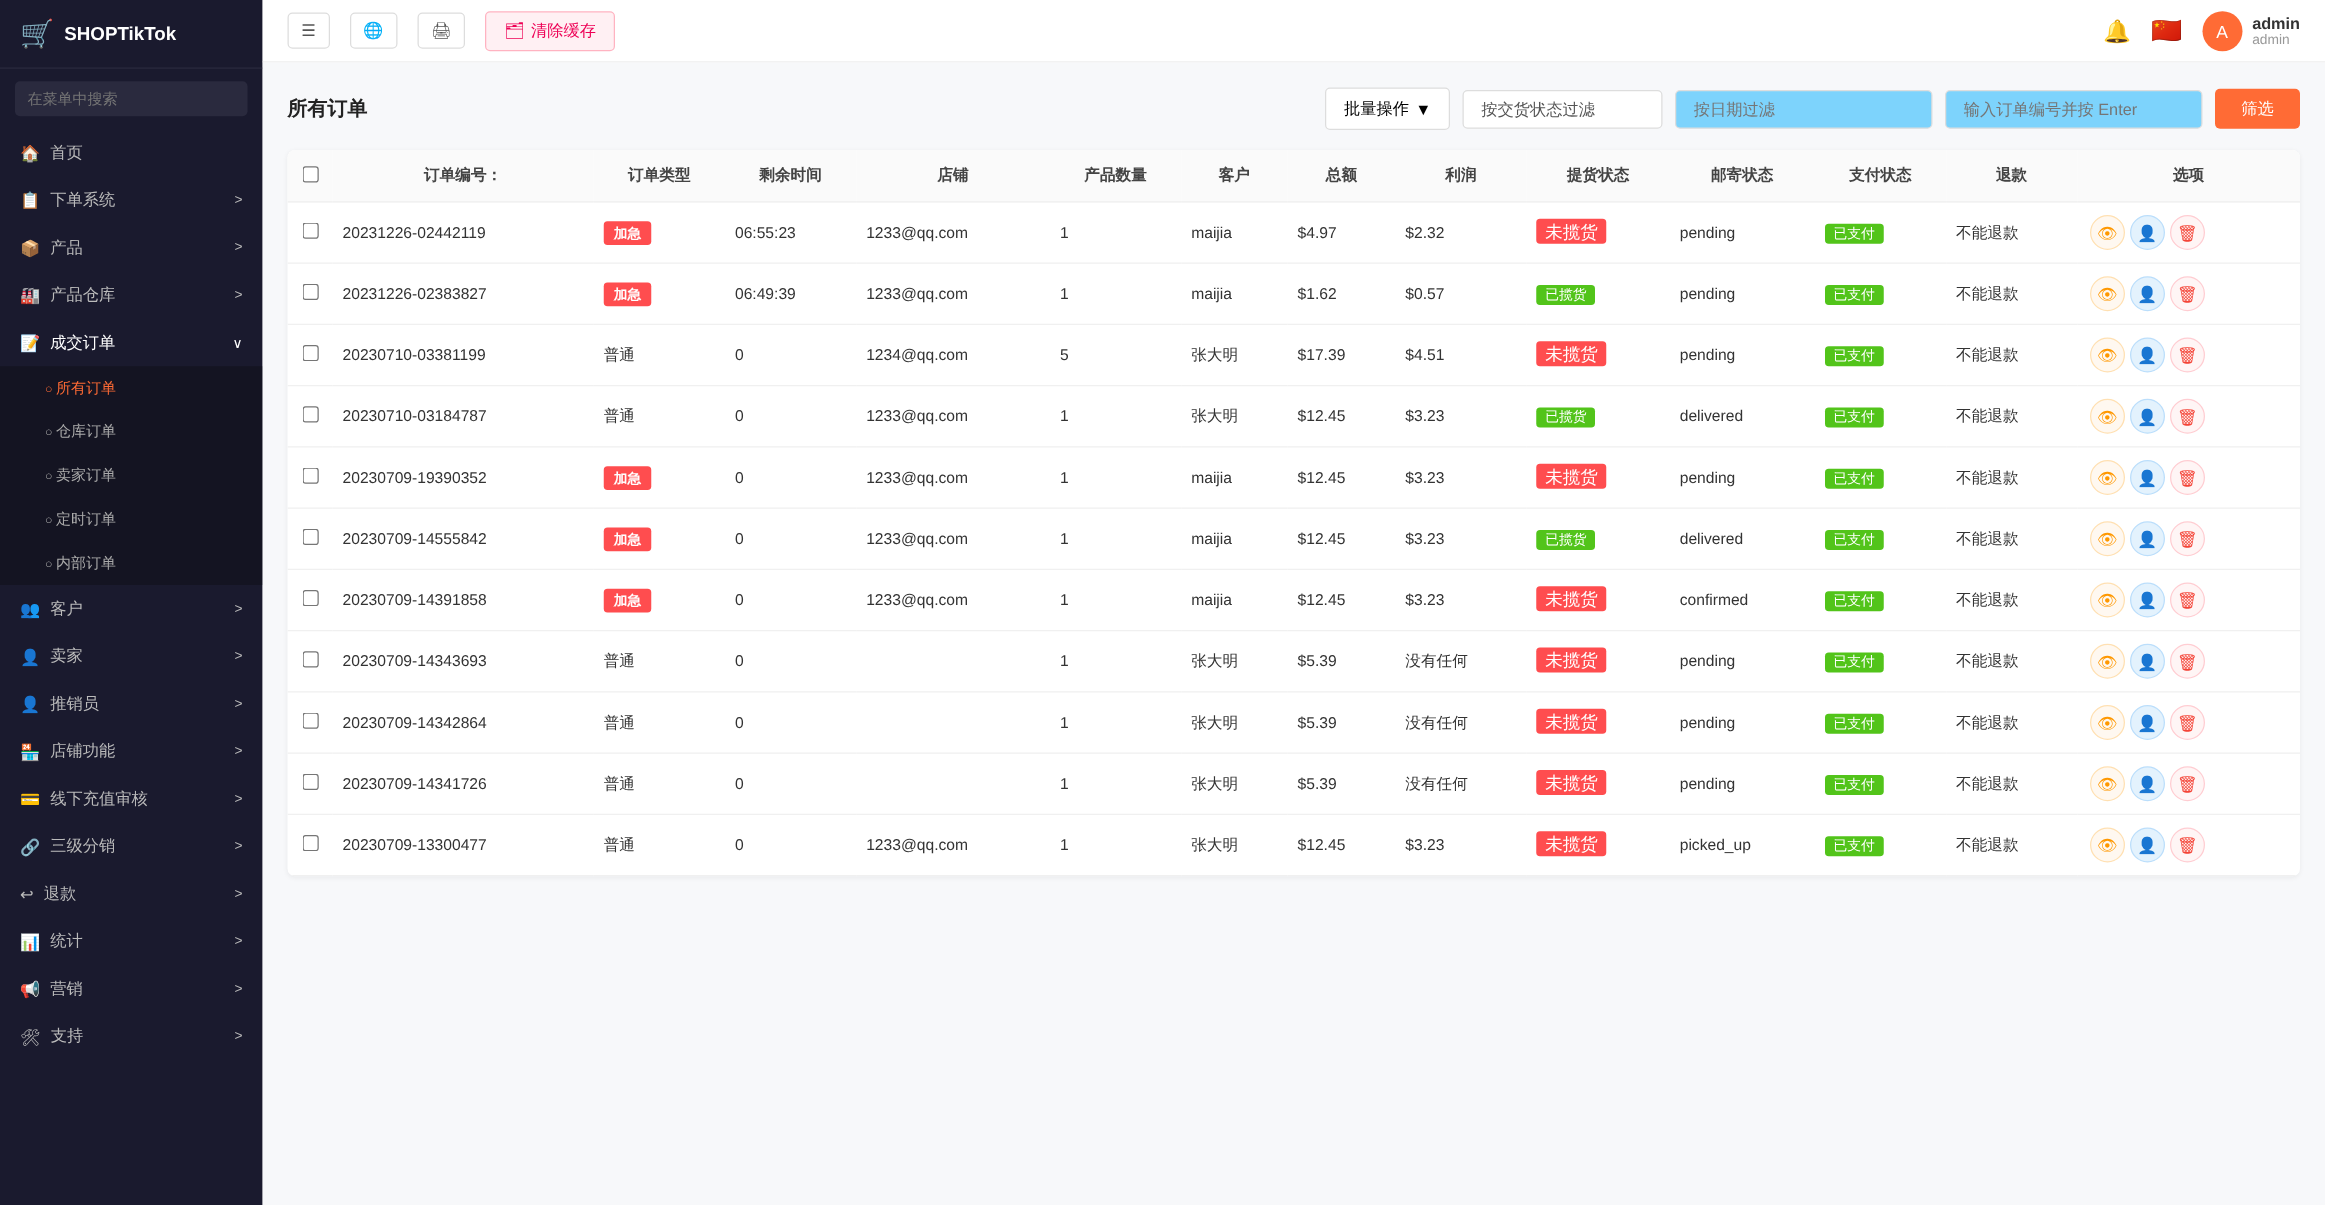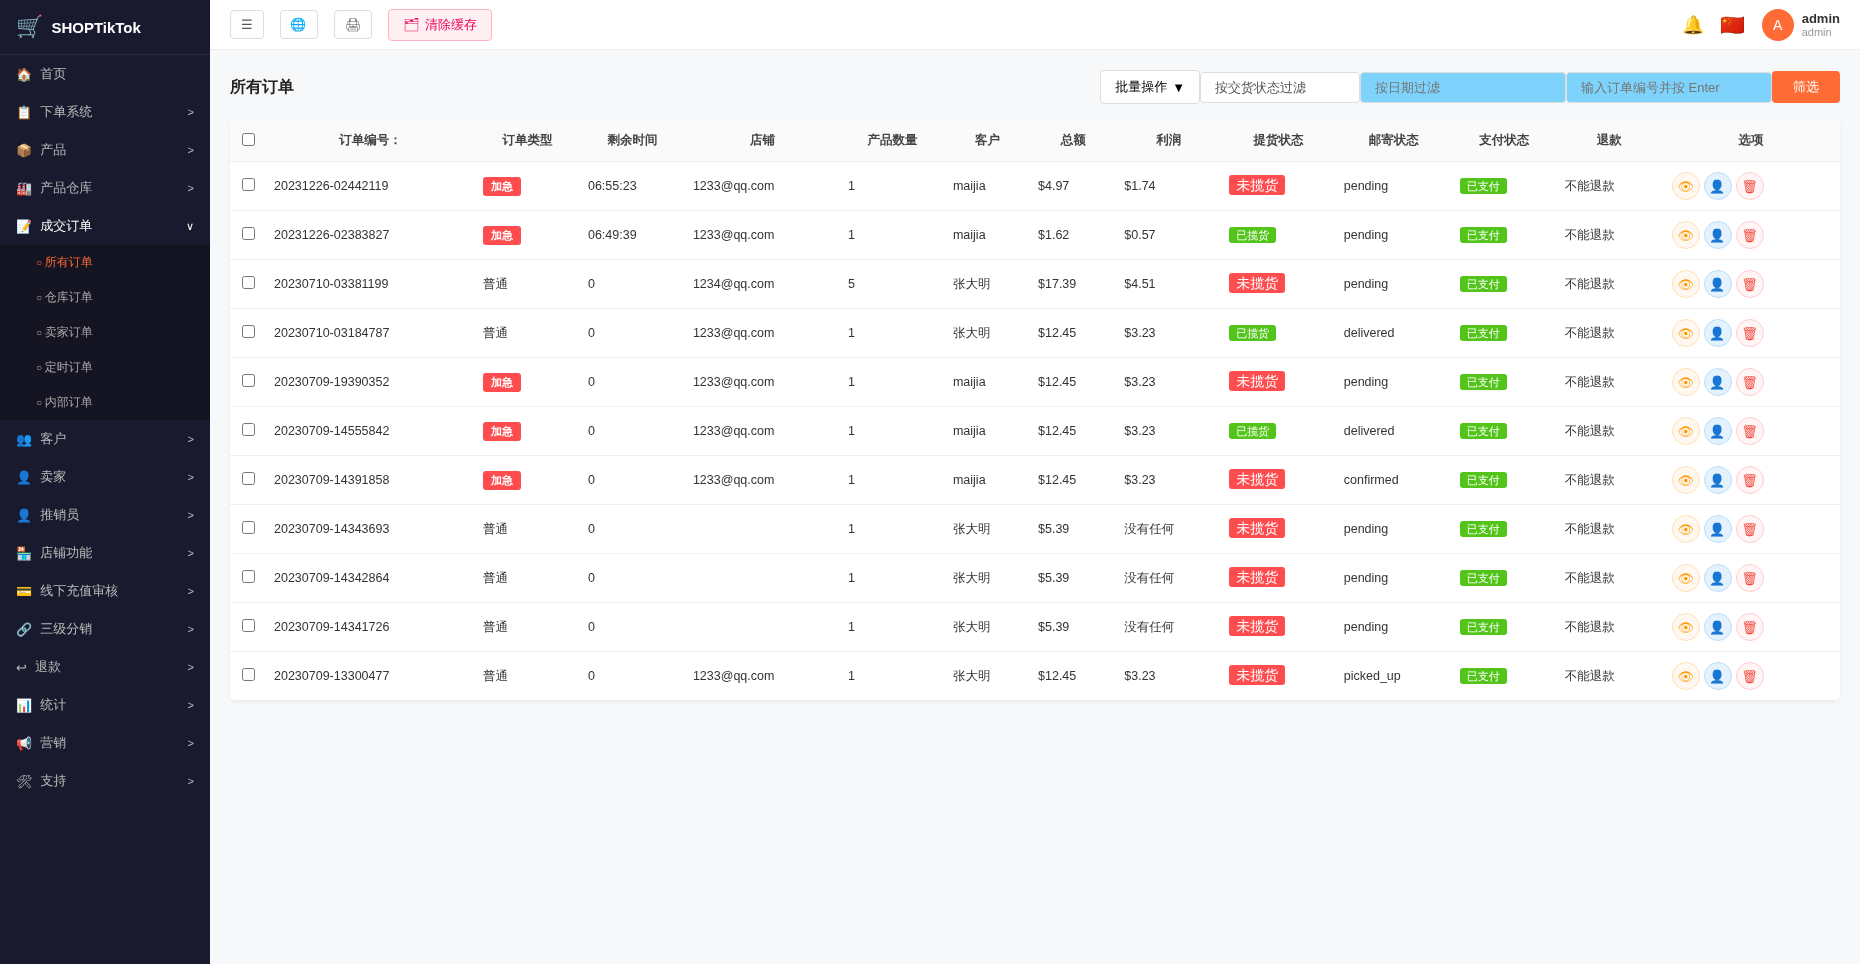--- a/index.html
+++ b/index.html
@@ -34,21 +34,21 @@
     .admin-avatar { width: 32px; height: 32px; background: #ff6b35; border-radius: 50%; display: flex; align-items: center; justify-content: center; color: #fff; font-size: 14px; }
     .admin-name { font-size: 13px; font-weight: bold; color: #333; }
     .admin-role { font-size: 11px; color: #999; }
 
     
     .content { flex: 1; padding: 20px; overflow-y: auto; background: #f7f8fa; }
 
     
     .page-header { display: flex; align-items: center; gap: 16px; margin-bottom: 16px; flex-wrap: wrap; }
     .page-title { font-size: 16px; font-weight: bold; color: #222; margin-right: auto; }
-    .filter-btn-group { display: flex; align-items: center; flex-wrap: wrap; }
+    .filter-btn-group { display: flex; align-items: center; gap: 10px; flex-wrap: wrap; }
     .batch-btn { background: #fff; border: 1px solid #ddd; border-radius: 4px; padding: 7px 14px; cursor: pointer; font-size: 13px; display: flex; align-items: center; gap: 5px; }
     .filter-select { background: #fff; border: 1px solid #ddd; border-radius: 4px; padding: 7px 14px; font-size: 13px; color: #555; min-width: 160px; appearance: none; cursor: pointer; }
     .filter-input { background: #7dd3fc; border: 1px solid #ddd; border-radius: 4px; padding: 7px 14px; font-size: 13px; color: #555; min-width: 200px; outline: none; }
     .filter-confirm { background: #ff6b35; border: none; border-radius: 4px; padding: 7px 21px; color: #fff; font-size: 13px; cursor: pointer; }
 
     
     .table-wrapper { background: #fff; border-radius: 6px; overflow: hidden; box-shadow: 0 1px 4px rgba(0,0,0,0.06); }
     table { width: 100%; border-collapse: collapse; font-size: 12.5px; }
     thead tr { background: #fafafa; border-bottom: 1px solid #eee; }
     thead th { padding: 12px 8px; text-align: center; font-weight: 600; color: #444; white-space: nowrap; }
@@ -66,20 +66,23 @@
     .action-btn.del { color: #f44336; border-color: #ffcdd2; background: #fff5f5; }
     .actions-col { display: flex; align-items: center; }
   </style>
 </head>
 <body>
 
 <div class="sidebar">
   <div class="sidebar-logo">
     <span style="font-size:22px;">🛒</span>
     <span class="sidebar-logo-text">SHOPTikTok</span>
+  </div>
+  <div class="sidebar-search">
+    <input type="text" placeholder="在菜单中搜索" style="">
   </div>
 
   <div id="sidebar-nav">
       <div class="sidebar-item">
     <div class="item-left">
       <span>🏠</span>
       <span>首页</span>
     </div>
 
   </div>
@@ -267,21 +270,21 @@
     <td class="checkbox-col">
       <input type="checkbox" style="">
     </td>
     <td>20231226-02442119</td>
     <td><span class="badge badge-red">加急</span></td>
     <td>06:55:23</td>
     <td>1233@qq.com</td>
     <td>1</td>
     <td>maijia</td>
     <td>$4.97</td>
-    <td>$1.74</td>
+    <td>$2.32</td>
     <td><span class="status-unship">未揽货</span></td>
     <td>pending</td>
     <td><span class="paid-badge">已支付</span></td>
     <td>不能退款</td>
     <td>
       <div class="actions-col">
         <button class="action-btn eye" title="查看">👁</button>
         <button class="action-btn user" title="编辑">👤</button>
         <button class="action-btn del" title="删除">🗑</button>
       </div>

